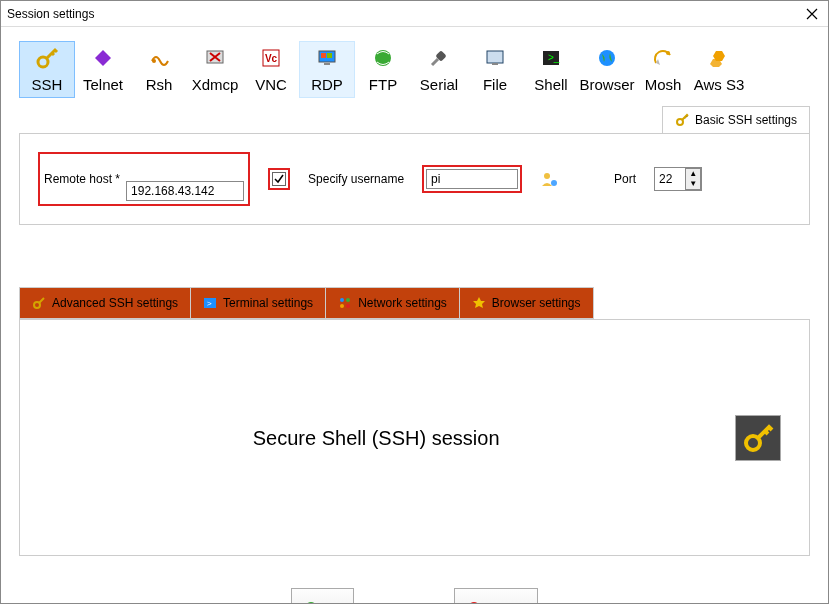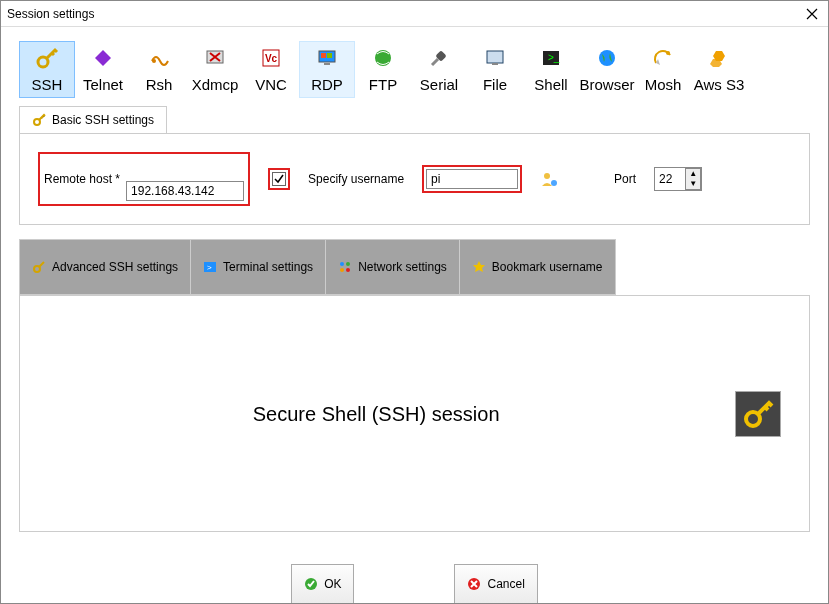--- a/index.html
+++ b/index.html
@@ -7,32 +7,32 @@
   .titlebar { display:flex; align-items:center; justify-content:space-between; height:26px; padding:0 6px; border-bottom:1px solid #ddd; }
   .titlebar .title { font-size:12px; }
   .close-btn { width:20px; height:20px; display:flex; align-items:center; justify-content:center; cursor:default; }
   .protocols { display:flex; gap:0; padding:14px 18px 8px 18px; flex-wrap:nowrap; }
   .proto { display:flex; flex-direction:column; align-items:center; width:56px; cursor:pointer; border:1px solid transparent; padding:4px 0; }
   .proto.selected { background:#cce8ff; border:1px solid #7fbfff; }
   .proto.highlighted { background:#e5f3ff; border:1px solid #cce8ff; }
   .proto .ico { width:24px; height:24px; display:flex; align-items:center; justify-content:center; margin-bottom:6px; }
   .proto .label { font-size:15px; text-align:center; white-space:nowrap; }
   .panel-wrap { padding:0 18px 12px 18px; }
-  .basic-tabbar { display:flex; }
+  .basic-tabbar { display:flex;justify-content:flex-end; }
   .basic-tab { display:flex; align-items:center; gap:6px; padding:6px 12px; border:1px solid #ccc; border-bottom:none; background:#fff; }
   .basic-panel { border:1px solid #ccc; padding:18px 18px 18px 18px; display:flex; align-items:center; gap:18px; }
   .highlight-box { border:2px solid #e02020; padding:3px 4px; display:inline-flex; align-items:center; gap:6px; }
   .field-label { white-space:nowrap; }
   input[type=text].tf { border:1px solid #888; height:20px; padding:0 4px; font-size:12px; font-family:inherit; }
   .remote-host-input { width:118px;margin-top:24px; }
   .username-input { width:92px; }
   .port-input { width:30px; text-align:left; }
   .checkbox { width:14px; height:14px; border:1px solid #666; display:inline-flex; align-items:center; justify-content:center; }
   .adv-tabbar { display:flex; margin-top:14px; border-bottom:1px solid #ccc; }
-  .adv-tab { display:flex; align-items:center; gap:6px; padding:20px 12px; border:1px solid #ccc; border-left:none; background:#a3a3a3; cursor:pointer; }
+  .adv-tab { display:flex; align-items:center; gap:6px; padding:8px 12px; border:1px solid #ccc; border-left:none; background:#c2410c; cursor:pointer;margin-top:48px; }
   .adv-tab:first-child { border-left:1px solid #ccc; }
   .adv-panel { border:1px solid #ccc; border-top:none; height:236px; position:relative; }
   .session-title { position:absolute; left:50%; top:50%; transform:translate(-70%, -50%); font-size:20px;margin-left:11px; }
   .key-badge { position:absolute; right:28px; top:50%; transform:translateY(-50%); width:46px; height:46px; background:#444; border:1px solid #aaa; display:flex; align-items:center; justify-content:center; }
   .buttons-row { display:flex; gap:100px; justify-content:center; padding:20px 0; }
   .btn { display:flex; align-items:center; gap:6px; padding:12px 12px; border:1px solid #aaa; background:linear-gradient(#fdfdfd,#ececec); cursor:pointer; font-size:12px; font-family:inherit; }
   .spin { display:inline-flex; flex-direction:column; border:1px solid #888; }
   .spin button { width:14px; height:10px; font-size:8px; line-height:8px; border:none; background:#eee; padding:0; cursor:pointer; }
   svg { display:block; }
 </style>
@@ -245,21 +245,21 @@
           </svg>
         </span>
       <span>Network settings</span>
     </div>
     <div class="adv-tab">
       <span>
           <svg width="14" height="14">
             <polygon points="7,1 9,5 13,5 10,8 11,12 7,10 3,12 4,8 1,5 5,5" fill="#f0c000"></polygon>
           </svg>
         </span>
-      <span>Bookmark username</span>
+      <span>Browser settings</span>
     </div>
   </div>
   <div class="adv-panel">
     <div class="session-title">Secure Shell (SSH) session</div>
     <div class="key-badge">
       <svg width="34" height="34">
           <circle cx="12" cy="22" r="7" fill="none" stroke="#f0c000" stroke-width="4"></circle>
           <path d="M16 18 L28 6 L31 9 M24 10 L27 13" stroke="#f0c000" stroke-width="4" fill="none"></path>
         </svg>
     </div>

